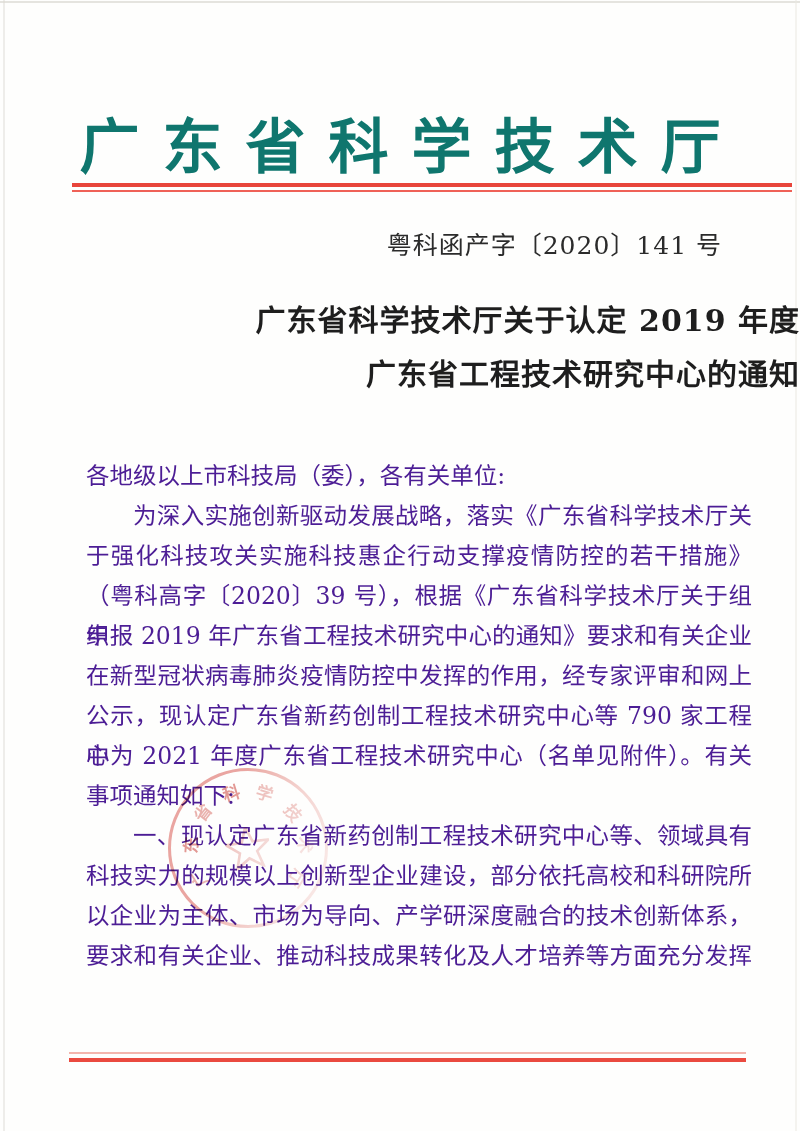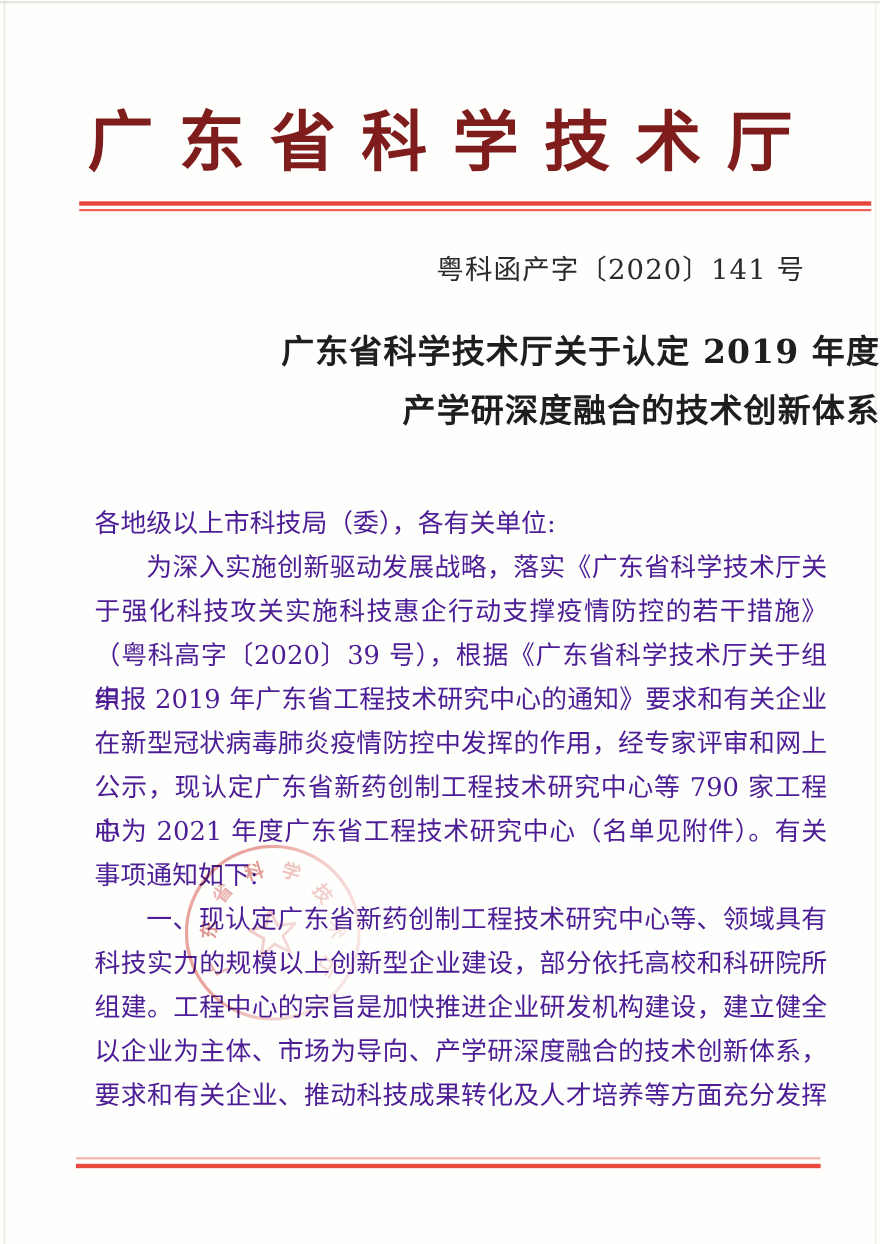--- a/index.html
+++ b/index.html
@@ -11,33 +11,33 @@
     overflow:hidden;
     font-family:"DejaVu Serif","Liberation Serif",serif;
   }
   
   .edge-top    { position:absolute; left:0; top:1px;  width:100%; height:2px; background:#cfcdc6; opacity:.55; }
   .edge-left   { position:absolute; left:3px; top:0;  width:2px; height:100%; background:#dcd9d2; opacity:.45; }
   .edge-right  { position:absolute; left:795px; top:0; width:2px; height:100%; background:#e9e7e2; opacity:.5; }
 
   
   .agency {
-    position:absolute; left:0; top:80px; width:100%;
+    position:absolute; left:0; top:98px; width:100%;
     text-align:center;
     font-size:60px; font-weight:bold;
     letter-spacing:23px; text-indent:23px;
-    color:#7f1d1d;
+    color:#0f766e;
     white-space:nowrap;
   }
   .rule-wrap { position:absolute; left:72px; top:183px; width:720px; }
   .rule-thick { height:4px; background:#e8453b; }
   .rule-thin  { height:2px; background:#ef6157; margin-top:3px; }
 
   .doc-number {
-    position:absolute; top:225px; right:68px;
+    position:absolute; top:225px; right:78px;
     font-size:25px; color:#2b2b2b; letter-spacing:1px;
     white-space:nowrap;
   }
 
   .notice-title {
     position:absolute; left:0; top:294px; width:100%;
     text-align:right;
     font-size:30px; font-weight:bold; color:#1e1e1e;
     line-height:54px; letter-spacing:1px;
   }
@@ -109,36 +109,35 @@
 
   <div class="rule-wrap">
     <div class="rule-thick"></div>
     <div class="rule-thin"></div>
   </div>
 
   <div class="doc-number">粤科函产字〔2020〕141 号</div>
 
   <div class="notice-title">
     <div>广东省科学技术厅关于认定 2019 年度</div>
-    <div>产学研深度融合的技术创新体系</div>
+    <div>广东省工程技术研究中心的通知</div>
   </div>
 
   <div class="body-text">
     <div class="line left">各地级以上市科技局（委），各有关单位:</div>
     <div class="line just first">为深入实施创新驱动发展战略，落实《广东省科学技术厅关</div>
     <div class="line just">于强化科技攻关实施科技惠企行动支撑疫情防控的若干措施》</div>
     <div class="line just">（粤科高字〔2020〕39 号），根据《广东省科学技术厅关于组织</div>
     <div class="line just">申报 2019 年广东省工程技术研究中心的通知》要求和有关企业</div>
     <div class="line just">在新型冠状病毒肺炎疫情防控中发挥的作用，经专家评审和网上</div>
     <div class="line just">公示，现认定广东省新药创制工程技术研究中心等 790 家工程中</div>
     <div class="line just">心为 2021 年度广东省工程技术研究中心（名单见附件）。有关</div>
     <div class="line left">事项通知如下:</div>
     <div class="line just first">一、现认定广东省新药创制工程技术研究中心等、领域具有</div>
     <div class="line just">科技实力的规模以上创新型企业建设，部分依托高校和科研院所</div>
-    <div class="line just">组建。工程中心的宗旨是加快推进企业研发机构建设，建立健全</div>
     <div class="line just">以企业为主体、市场为导向、产学研深度融合的技术创新体系，</div>
     <div class="line just">要求和有关企业、推动科技成果转化及人才培养等方面充分发挥</div>
   </div>
 
   <div class="seal">
     <div class="seal-circle"></div>
     <svg class="seal-star" width="44" height="42" viewBox="0 0 50 48">
       <polygon points="25,0 31.2,17.1 49.4,17.6 35,28.8 40.2,46.2 25,36 9.8,46.2 15,28.8 0.6,17.6 18.8,17.1" fill="none" stroke="rgba(203,61,51,.6)" stroke-width="3"></polygon>
     </svg>
     <span class="seal-char c0">广</span>

